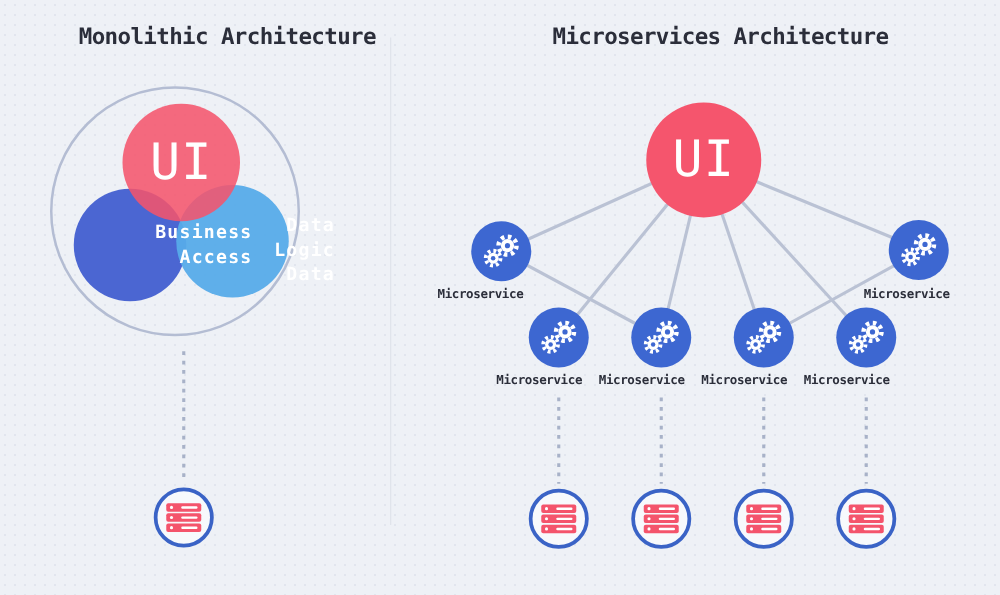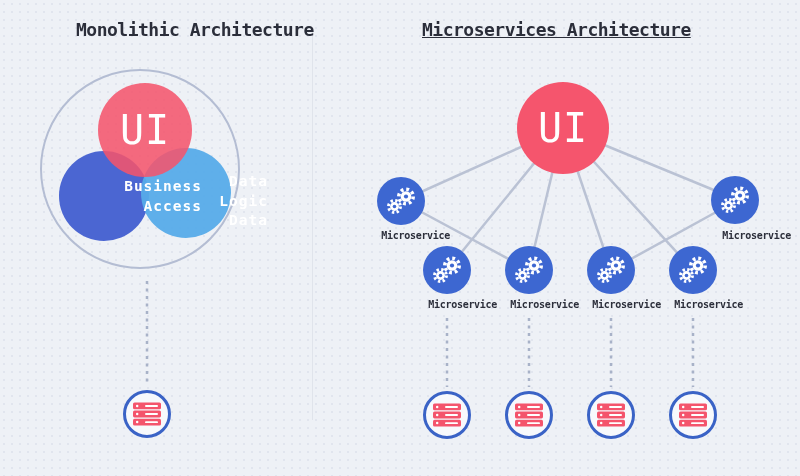--- a/index.html
+++ b/index.html
@@ -25,22 +25,22 @@
 
   .panel-title {
     position: absolute;
     top: 19px;
     font-size: 18px;
     font-weight: 600;
     letter-spacing: -0.5px;
     color: #2b2e3a;
     white-space: nowrap;
   }
-  .title-left  { left: 32px; padding-left: 44px; }
-  .title-right { left: 422px; text-decoration: underline; }
+  .title-left  { left: 19px; padding-left: 44px; }
+  .title-right { left: 442px; }
 
   
   .lines-svg { position: absolute; inset: 0; z-index: 1; }
   .conn   { stroke: #bac2d4; stroke-width: 2.5; }
   .dotted { stroke: #a8b2c8; stroke-width: 2.5; stroke-dasharray: 3 4.5; }
 
   
   .outer-ring {
     position: absolute; left: 40px; top: 69px;
     width: 200px; height: 200px;
@@ -94,21 +94,21 @@
   .node-a { left: 377px; top: 177px; }
   .node-f { left: 711px; top: 176px; }
   .node-b { left: 423px; top: 246px; }
   .node-c { left: 505px; top: 246px; }
   .node-d { left: 587px; top: 246px; }
   .node-e { left: 669px; top: 246px; }
 
   .ms-label {
     position: absolute;
     width: 100px;
-    text-align: right;
+    text-align: left;
     font-size: 10px;
     font-weight: 700;
     letter-spacing: -0.3px;
     color: #2b2e3a;
     z-index: 3;
     white-space: nowrap;
   }
   .lbl-a { left: 350px; top: 230px; }
   .lbl-f { left: 691px; top: 230px; }
   .lbl-b { left: 397px; top: 299px; }

